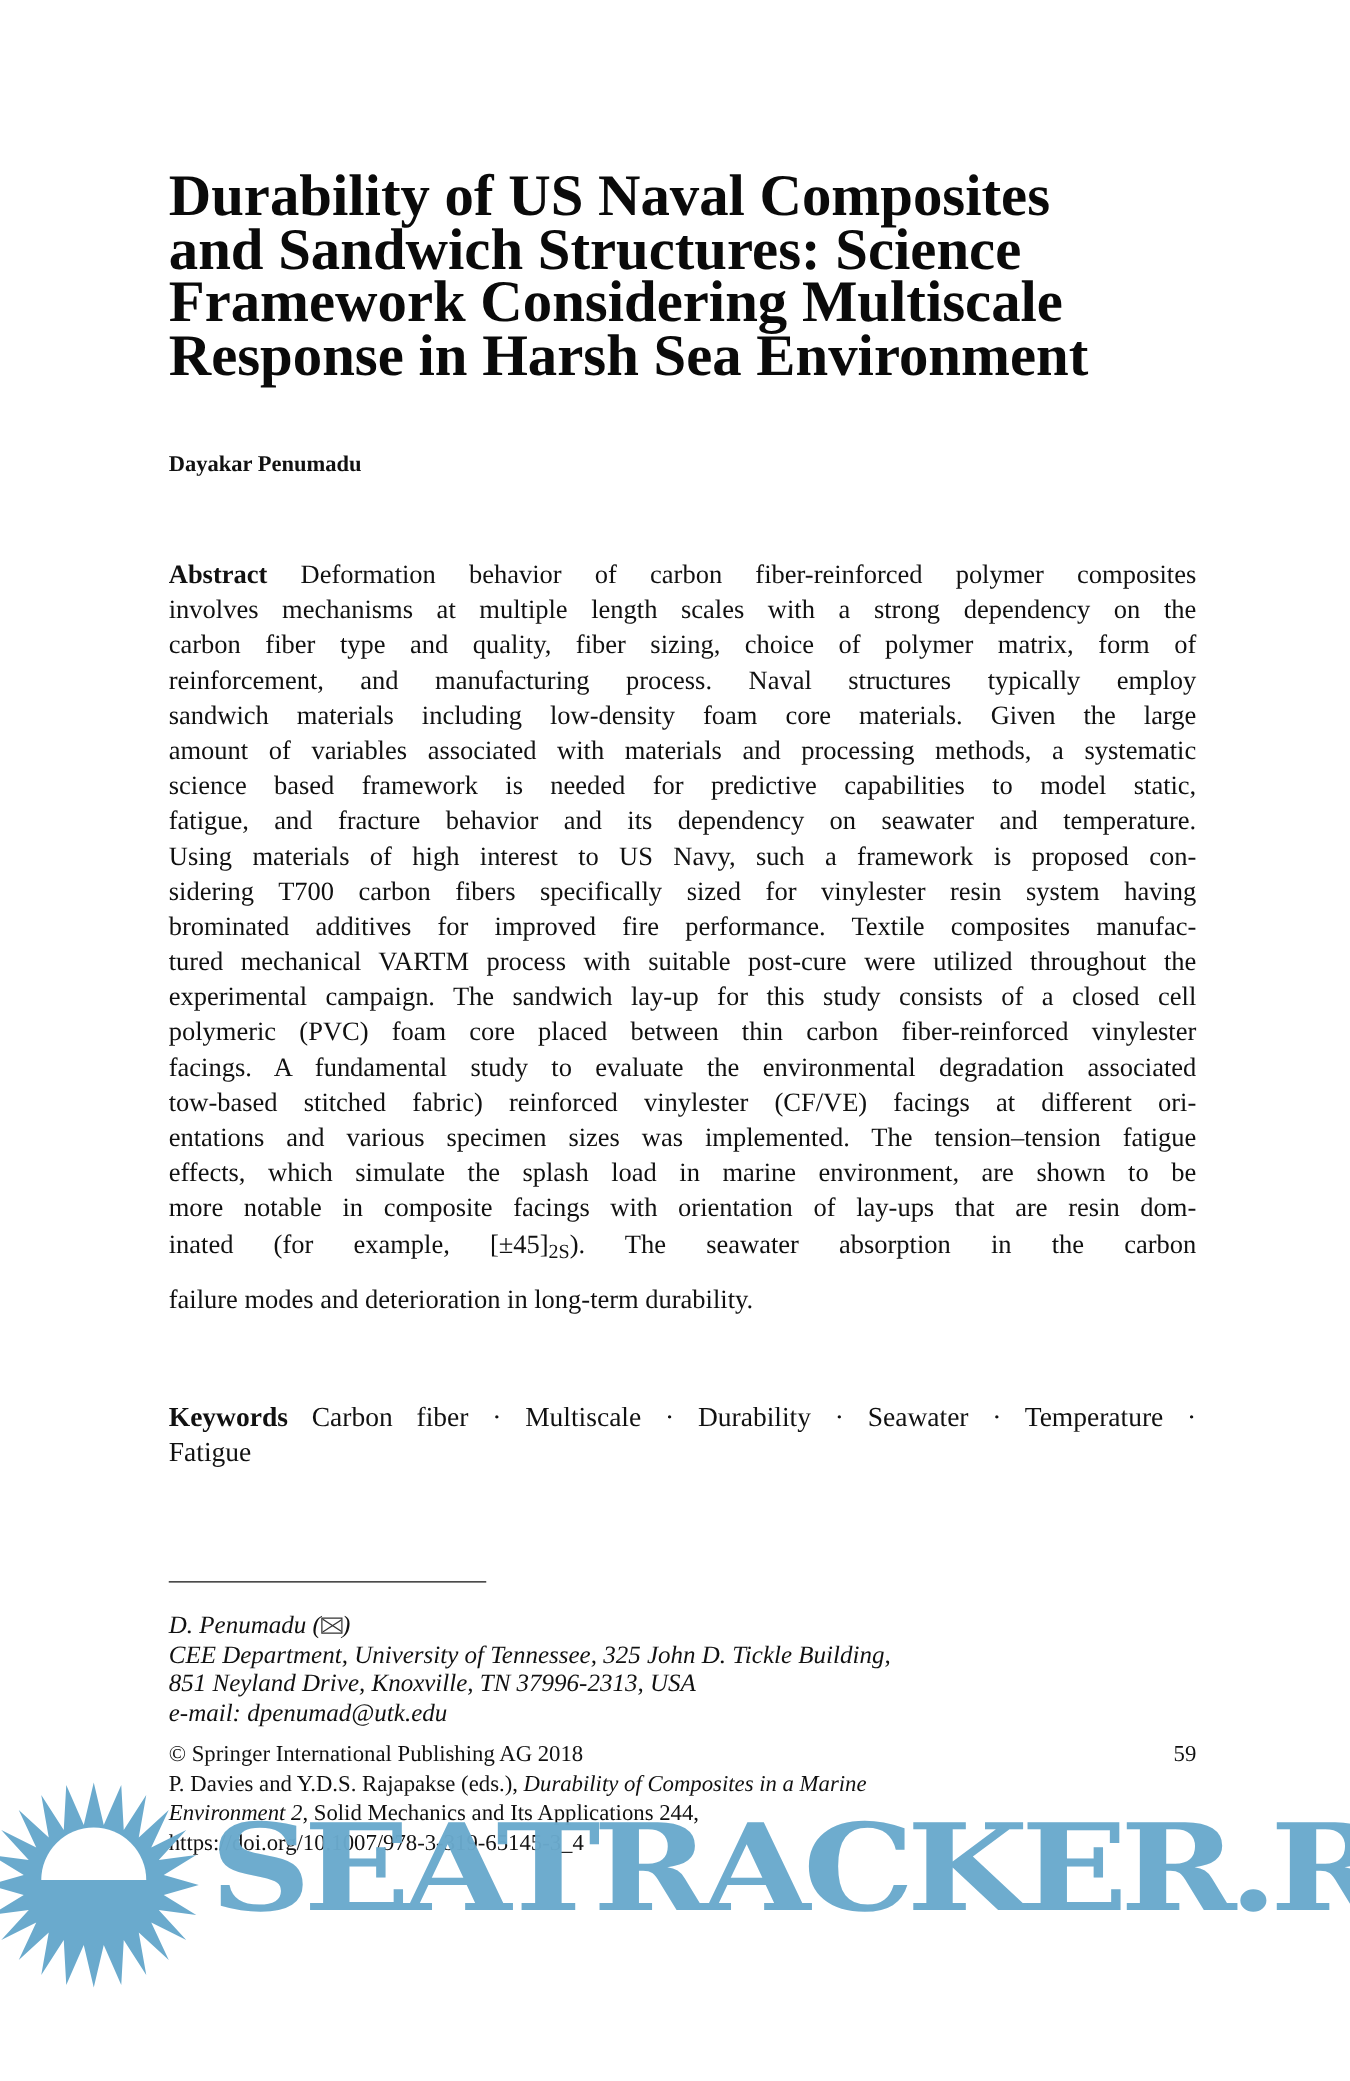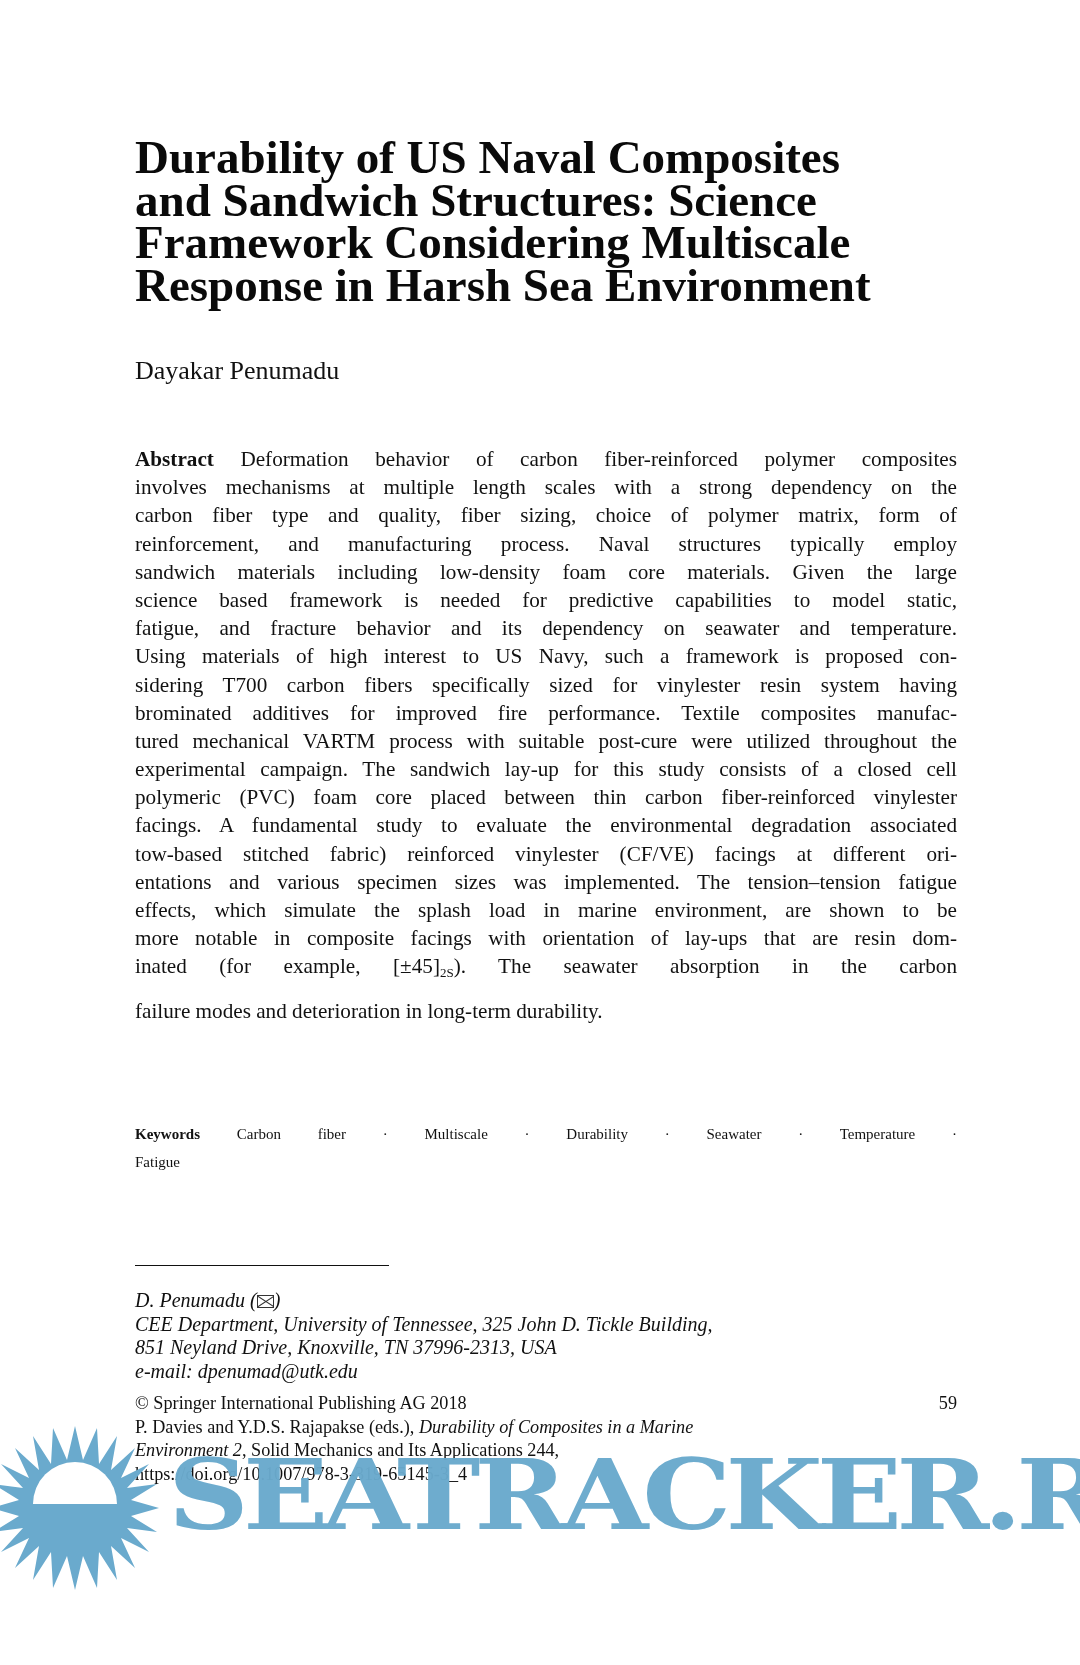--- a/index.html
+++ b/index.html
@@ -1,40 +1,40 @@
 <!DOCTYPE html>
 <html><head>
 <meta charset="utf-8">
 <style>
   html, body { margin: 0; padding: 0; background: #ffffff; }
   body { width: 1080px; height: 1665px; position: relative; overflow: hidden; font-family: "Liberation Serif", "DejaVu Serif", serif; color: #111; }
   .page { position: absolute; left: 135px; width: 822px; top: 0; }
   .title { position: absolute; top: 136px; left: 0; width: 700px; font-weight: bold; font-size: 47px; line-height: 42.5px; margin: 0; color: #0a0a0a; }
   .title span { display: block; white-space: nowrap; }
-  .author { position: absolute; top: 358px; left: 0; font-weight: normal; font-size: 26px; line-height: 26px; text-align: center; }
+  .author { position: absolute; top: 358px; left: 0; font-weight: bold; font-size: 18px; line-height: 26px; text-align: center; }
   .abstract { position: absolute; top: 445px; left: 0; width: 822px; font-size: 21.2px; line-height: 28.2px; text-align: justify; hyphens: none; }
   .abstract .label { font-weight: bold; }
   .abstract .line { display: block; text-align: justify; text-align-last: justify; white-space: nowrap; height: 28.2px; }
   .abstract .line.last { text-align-last: left; margin-top: 16px; }
-  .keywords { position: absolute; top: 1120px; left: 0; width: 822px; font-size: 15px; line-height: 28.2px; }
+  .keywords { position: absolute; top: 1120px; left: 0; width: 822px; font-size: 22px; line-height: 28.2px; }
   .keywords .line { display: block; text-align: justify; text-align-last: justify; white-space: nowrap; }
   .keywords .line.last { text-align-last: left; }
   .keywords .label { font-weight: bold; }
   .rule { position: absolute; top: 1265px; left: 0; width: 254px; height: 0; border-top: 1.6px solid #111; }
   .footnote { position: absolute; top: 1289px; left: 0; font-size: 20px; line-height: 23.6px; font-style: italic; }
   .footnote div { white-space: nowrap; }
   .envelope { display: inline-block; width: 17px; height: 13px; border: 1.2px solid #333; position: relative; vertical-align: -1px; box-sizing: border-box; overflow: hidden; }
   .envelope:before, .envelope:after { content: ""; position: absolute; left: -3px; top: 5px; width: 22px; height: 0; border-top: 1px solid #333; }
   .envelope:before { transform: rotate(33deg); }
   .envelope:after { transform: rotate(-33deg); }
   .pubinfo { position: absolute; top: 1392px; left: 0; width: 822px; font-size: 18.2px; line-height: 23.6px; }
   .pubinfo div { white-space: nowrap; }
   .pubinfo .pagenum { position: absolute; right: 0; top: 0; }
   .pubinfo em { font-style: italic; }
-  sub { font-size: 13px; vertical-align: -4px; line-height: 0; }
+  sub { font-size: 16px; vertical-align: -4px; line-height: 0; }
   .watermark { position: absolute; left: 0; top: 1420px; width: 1080px; height: 245px; pointer-events: none; }
   .wm-text { position: absolute; left: 168px; top: 1447px; font-family: "DejaVu Serif", serif; font-weight: bold; font-size: 112px; line-height: 112px; letter-spacing: -6px; color: #6aaacd; white-space: nowrap; transform: scaleY(0.86); transform-origin: top left; opacity: 0.97; }
 </style>
 </head>
 <body>
 
 <div class="page">
   <h1 class="title">
     <span>Durability of US Naval Composites</span>
     <span>and Sandwich Structures: Science</span>
@@ -43,20 +43,21 @@
   </h1>
 
   <div class="author">Dayakar Penumadu</div>
 
   <div class="abstract">
     <span class="line"><span class="label">Abstract</span> <span>Deformation behavior of carbon fiber-reinforced polymer composites</span></span>
     <span class="line">involves mechanisms at multiple length scales with a strong dependency on the</span>
     <span class="line">carbon fiber type and quality, fiber sizing, choice of polymer matrix, form of</span>
     <span class="line">reinforcement, and manufacturing process. Naval structures typically employ</span>
     <span class="line">sandwich materials including low-density foam core materials. Given the large</span>
+    <span class="line">amount of variables associated with materials and processing methods, a systematic</span>
     <span class="line">science based framework is needed for predictive capabilities to model static,</span>
     <span class="line">fatigue, and fracture behavior and its dependency on seawater and temperature.</span>
     <span class="line">Using materials of high interest to US Navy, such a framework is proposed con-</span>
     <span class="line">sidering T700 carbon fibers specifically sized for vinylester resin system having</span>
     <span class="line">brominated additives for improved fire performance. Textile composites manufac-</span>
     <span class="line">tured mechanical VARTM process with suitable post-cure were utilized throughout the</span>
     <span class="line">experimental campaign. The sandwich lay-up for this study consists of a closed cell</span>
     <span class="line">polymeric (PVC) foam core placed between thin carbon fiber-reinforced vinylester</span>
     <span class="line">facings. A fundamental study to evaluate the environmental degradation associated</span>
     <span class="line">tow-based stitched fabric) reinforced vinylester (CF/VE) facings at different ori-</span>

